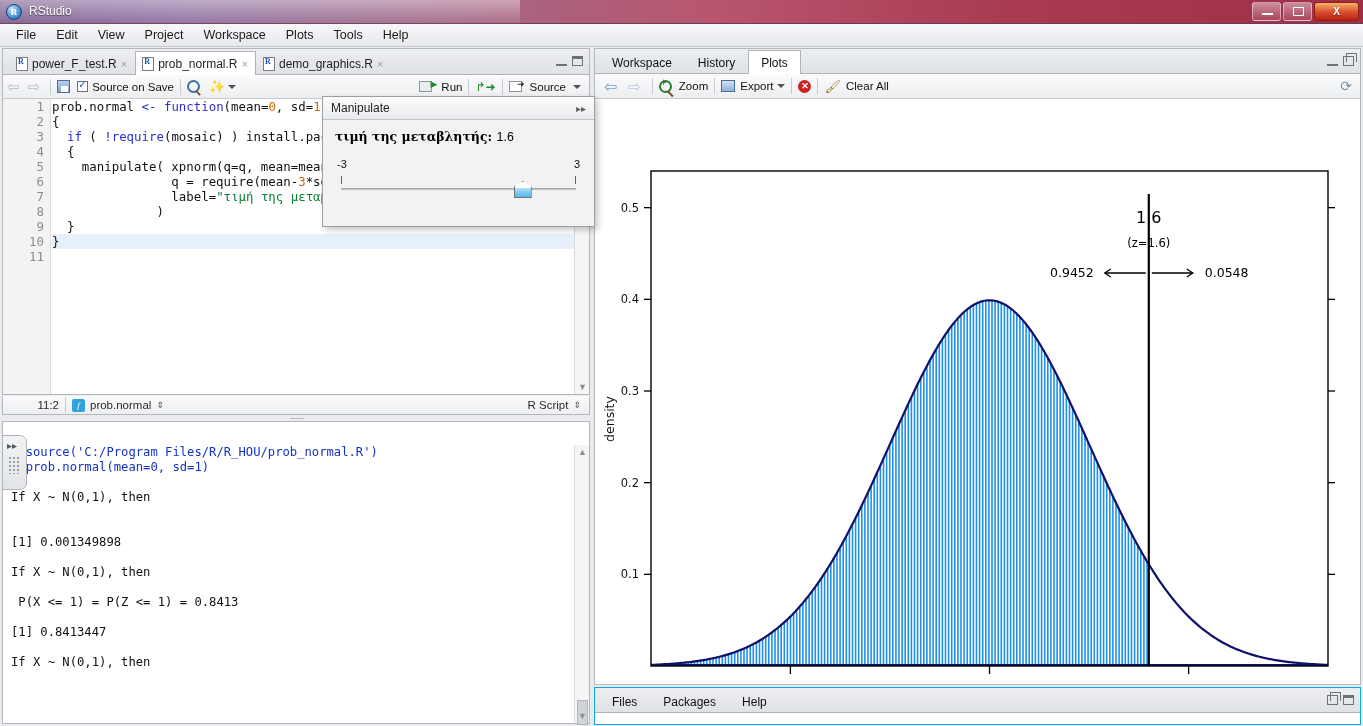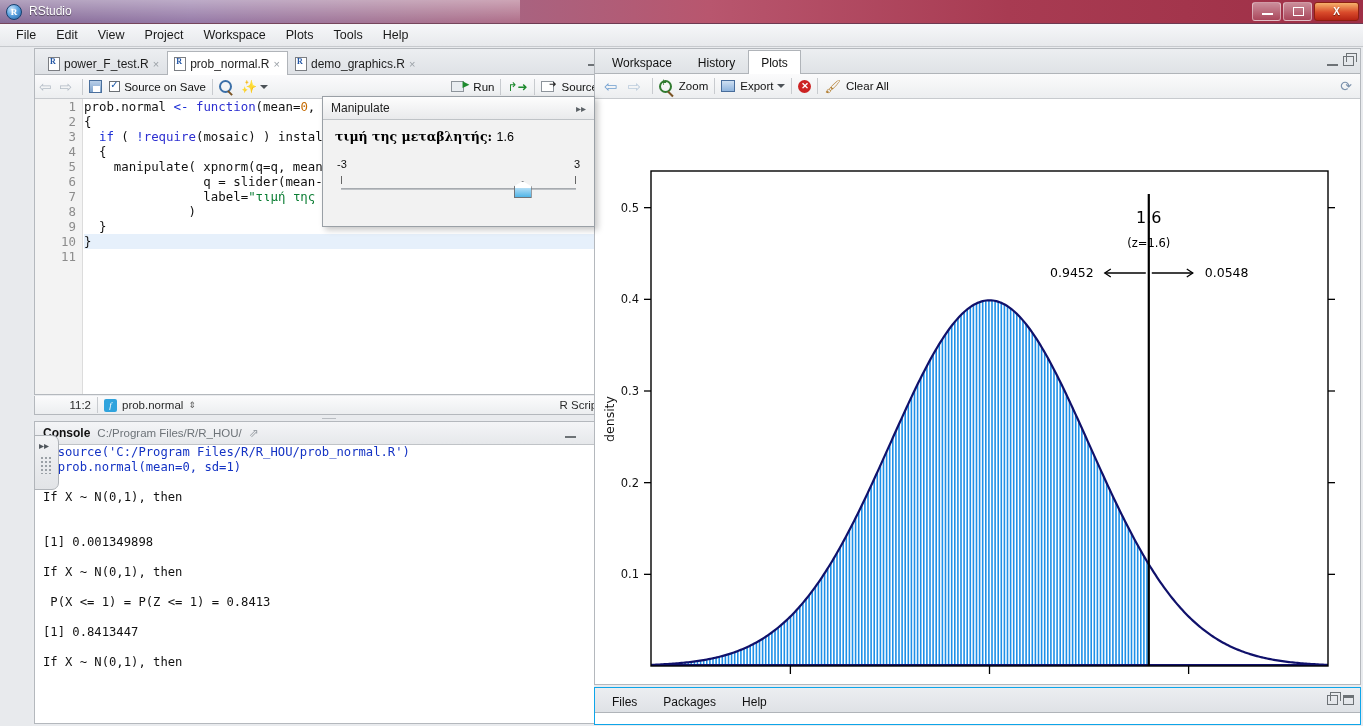--- a/index.html
+++ b/index.html
@@ -48,21 +48,21 @@
   
   .menubar{
     position:absolute; left:0; top:24px; width:1363px; height:23px;
     background:linear-gradient(to bottom,#f6f7f9,#e7e9ec);
     border-bottom:1px solid #c6c9cd;
     display:flex; align-items:center; padding-left:6px;
   }
   .menu-item{ padding:2px 10px; font-size:12.5px; color:#1a1a1a; cursor:default; }
 
   
-  .left{ position:absolute; left:0; top:47px; width:592px; height:679px; background:#e9ebee;margin-left:32px; }
+  .left{ position:absolute; left:0; top:47px; width:592px; height:679px; background:#e9ebee; }
 
   
   .srcpane{ position:absolute; left:2px; top:1px; width:588px; height:347px; background:#fff;
     border:1px solid #b4b8bd; }
   .tabstrip{
     position:absolute; left:0; top:0; width:100%; height:26px;
     background:linear-gradient(to bottom,#eceef1,#dfe2e6);
     border-bottom:1px solid #b0b4b9; display:flex; align-items:flex-end; padding-left:6px;
   }
   .tab{
@@ -319,21 +319,21 @@
           <div class="gline">9</div>
           <div class="gline">10</div>
           <div class="gline">11</div>
         </div>
         <div class="codearea">
           <div class="cline"><span>prob.normal </span><span class="kw">&lt;-</span><span> </span><span class="fn">function</span><span>(mean=</span><span class="num">0</span><span>, sd=</span><span class="num">1</span><span>)</span></div>
           <div class="cline">{</div>
           <div class="cline"><span>  </span><span class="kw">if</span><span> ( </span><span class="kw">!</span><span class="fn">require</span><span>(mosaic) ) </span><span>install.packages(</span><span class="str">"mosaic"</span><span>)</span></div>
           <div class="cline">  {</div>
           <div class="cline"><span>    manipulate( xpnorm(q=q, mean=mean, sd=sd),</span></div>
-          <div class="cline"><span>                q = slider(mean-</span><span class="num">3</span><span>*sd, mean+</span><span class="num">3</span><span>*sd,</span></div>
+          <div class="cline"><span>                q = require(mean-</span><span class="num">3</span><span>*sd, mean+</span><span class="num">3</span><span>*sd,</span></div>
           <div class="cline"><span>                label=</span><span class="str">"τιμή της μεταβλητής"</span><span>)</span></div>
           <div class="cline">              )</div>
           <div class="cline">  }</div>
           <div class="cline cur">}</div>
         </div>
         <div class="vscroll">
           <div class="sbarrow" style="top:2px">▲</div>
           <div class="vthumb"></div>
           <div class="sbarrow" style="bottom:2px">▼</div>
         </div>
@@ -351,30 +351,20 @@
       <span style="flex:1"></span>
       <span>R Script</span>
       <span style="width:5px"></span>
       <span class="updown">⇕</span>
       <span style="width:8px"></span>
     </div>
 
     <div class="splitgrip"></div>
 
     <div class="consolepane">
-      <div class="conshead">
-        <span style="font-weight:bold">Console</span>
-        <span style="color:#6d7378;font-size:11.5px">C:/Program Files/R/R_HOU/</span>
-        <span style="color:#9aa0a6;font-size:12px">⇗</span>
-        <span style="flex:1"></span>
-        <span class="mini"></span>
-        <span style="width:5px"></span>
-        <span class="maxi"></span>
-        <span style="width:8px"></span>
-      </div>
       <div class="consbody">
         <div class="conline cmd">&gt; source('C:/Program Files/R/R_HOU/prob_normal.R')</div>
         <div class="conline cmd">&gt; prob.normal(mean=0, sd=1)</div>
         <div class="conline"></div>
         <div class="conline">If X ~ N(0,1), then</div>
         <div class="conline"></div>
         <div class="conline"></div>
         <div class="conline">[1] 0.001349898</div>
         <div class="conline"></div>
         <div class="conline">If X ~ N(0,1), then</div>

